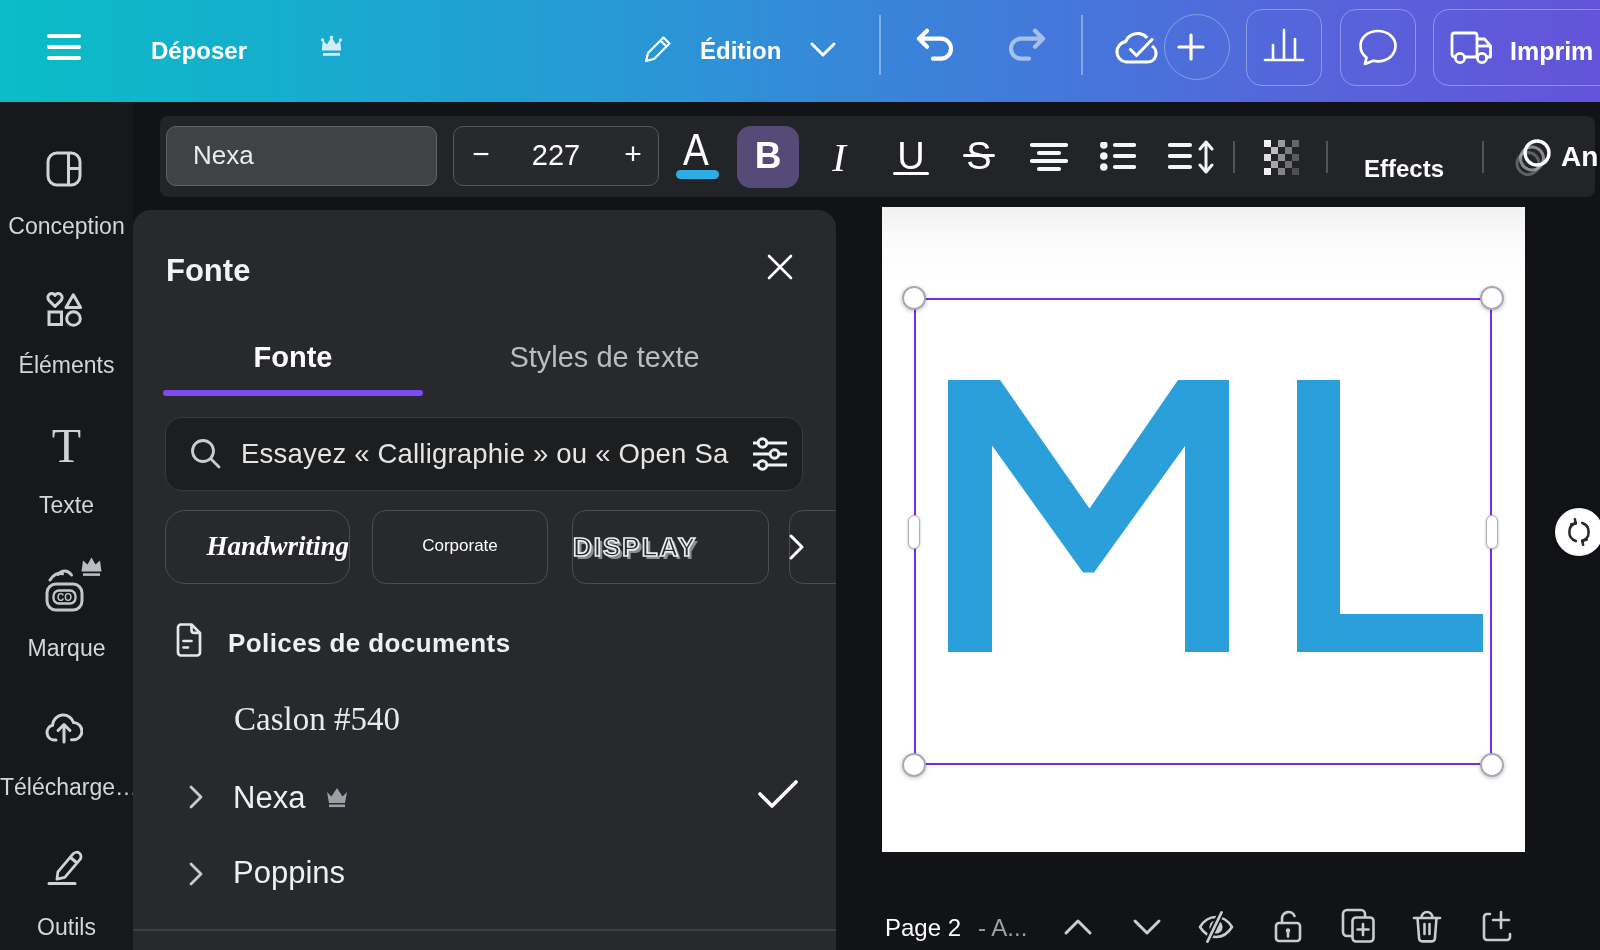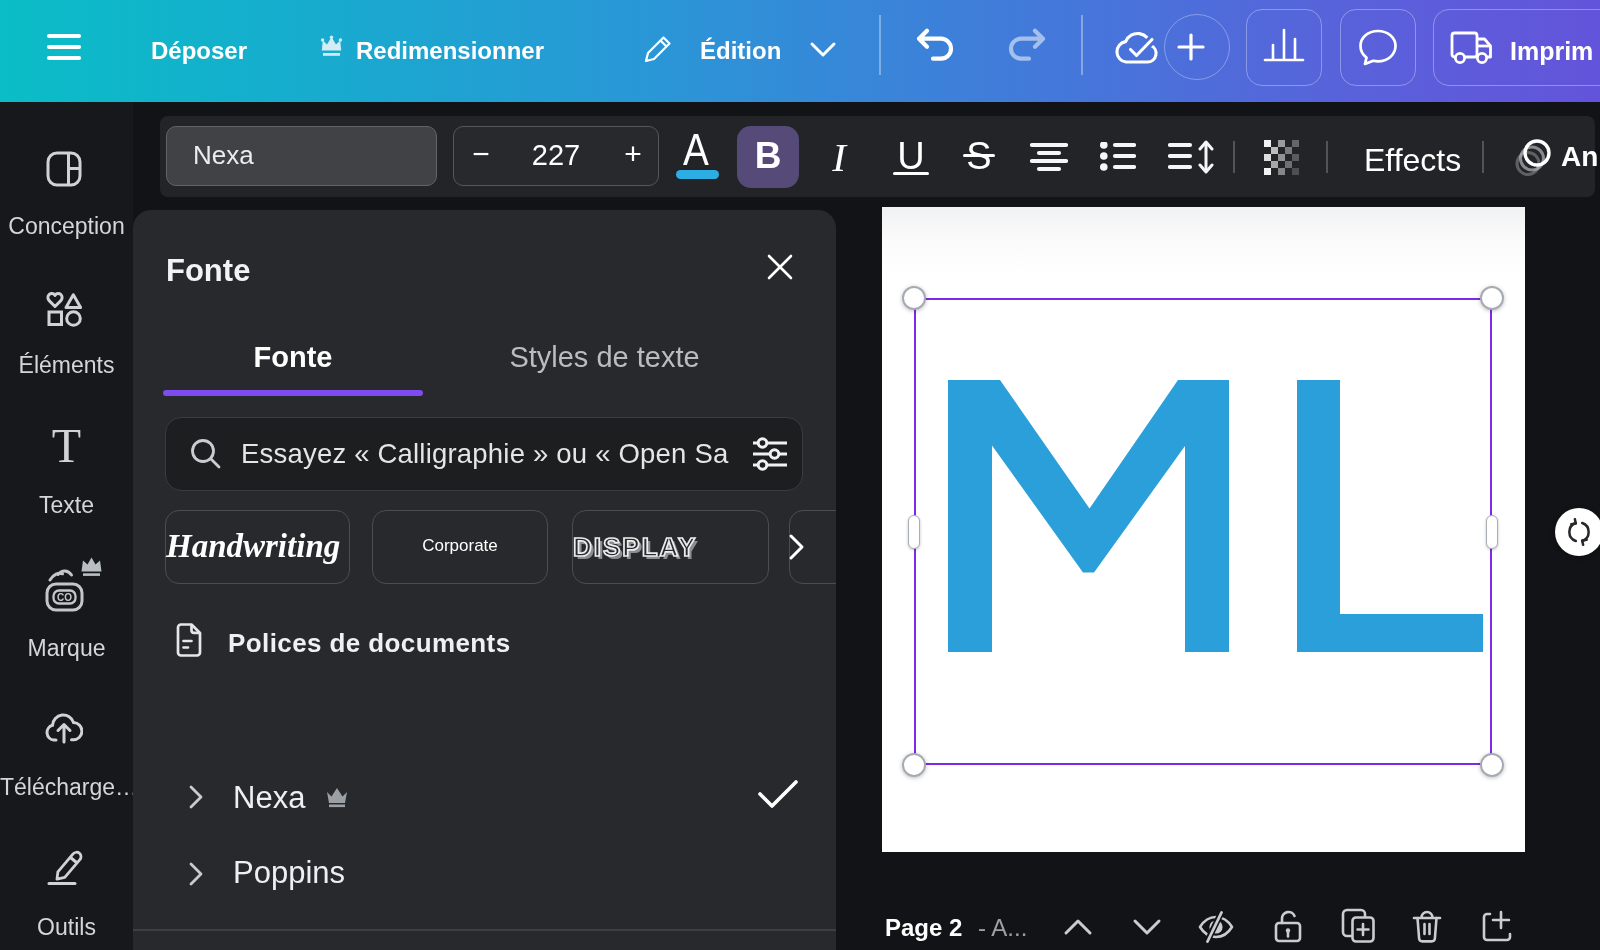--- a/index.html
+++ b/index.html
@@ -41,21 +41,20 @@
     <div class="tb-txt" style="left:151px">Déposer</div>
     <svg class="abs" style="left:320px;top:35px" width="23" height="24" viewBox="0 0 23 24">
       <g fill="#d3ecf6">
         <path d="M1.8 15.5 L2.8 5.5 L7 9.5 L11.5 2 L16 9.5 L20.2 5.5 L21.2 15.5 Z"></path>
         <circle cx="2.6" cy="5" r="1.7"></circle>
           <circle cx="11.5" cy="2.2" r="1.7"></circle>
           <circle cx="20.4" cy="5" r="1.7"></circle>
         <rect x="3" y="18" width="17" height="2.8"></rect>
       </g>
     </svg>
-    <div class="tb-txt" style="left:356px">Redimensionner</div>
     <svg class="abs" style="left:643px;top:32px" width="32" height="32" viewBox="0 0 32 32">
       <path d="M20.5 5.5 l6 6 L11 27 l-8 2 2-8 Z" stroke="#fff" stroke-width="2.2" fill="none" stroke-linejoin="round"></path>
       <path d="M17.5 8.5 l6 6" stroke="#fff" stroke-width="2.2"></path>
     </svg>
     <div class="tb-txt" style="left:700px">Édition</div>
     <svg class="abs" style="left:808px;top:40px" width="30" height="20" viewBox="0 0 30 20">
       <path d="M4 4 l11 11 L26 4" stroke="#fff" stroke-width="3" fill="none" stroke-linecap="round" stroke-linejoin="round"></path>
     </svg>
     <div class="abs" style="left:879px;top:15px;width:2px;height:60px;background:rgba(255,255,255,0.35)"></div>
 
@@ -179,21 +178,21 @@
           <rect x="14" y="14" width="7" height="7" opacity="0.5"></rect>
           <rect x="28" y="14" width="7" height="7" opacity="0.25"></rect>
         <rect x="7" y="21" width="7" height="7" opacity="0.6"></rect>
           <rect x="21" y="21" width="7" height="7" opacity="0.35"></rect>
         <rect x="0" y="28" width="7" height="7" opacity="0.95"></rect>
           <rect x="14" y="28" width="7" height="7" opacity="0.45"></rect>
           <rect x="28" y="28" width="7" height="7" opacity="0.2"></rect>
       </g>
     </svg>
     <div class="abs" style="left:1166px;top:25px;width:2px;height:32px;background:#515458"></div>
-    <div class="abs" style="left:1204px;top:4px;height:81px;line-height:81px;color:#fff;font-size:32px;font-weight:400">Effects</div>
+    <div class="abs" style="left:1204px;top:12px;height:81px;line-height:81px;color:#fff;font-size:24px;font-weight:700">Effects</div>
     <div class="abs" style="left:1322px;top:25px;width:2px;height:32px;background:#515458"></div>
 
     <svg class="abs" style="left:1352px;top:20px" width="44" height="44" viewBox="0 0 44 44">
       <circle cx="16" cy="27.5" r="11" stroke="#85888c" stroke-width="3" fill="none" opacity="0.6"></circle>
       <circle cx="20" cy="22.5" r="11.5" stroke="#b4b7ba" stroke-width="3" fill="none" opacity="0.7"></circle>
       <circle cx="25" cy="17" r="12" stroke="#fff" stroke-width="3.4" fill="none"></circle>
     </svg>
     <div class="abs" style="left:1401px;top:0;height:81px;line-height:81px;color:#fff;font-size:28px;font-weight:700;width:36px;overflow:hidden">Ani</div>
   </div>
 
@@ -269,37 +268,38 @@
           <line x1="2" y1="18" x2="36" y2="18"></line>
           <line x1="2" y1="29" x2="36" y2="29"></line>
       </g>
       <g fill="#1d1e20" stroke="#f0f1f3" stroke-width="3">
         <circle cx="11.5" cy="7" r="4.3"></circle>
           <circle cx="23.5" cy="18" r="4.3"></circle>
           <circle cx="11.5" cy="29" r="4.3"></circle>
       </g>
     </svg>
 
-    <div class="abs" style="left:32px;top:300px;width:185px;height:74px;border:1.5px solid #4b4d50;border-radius:14px;text-align:left;color:#fff;font-family:'Liberation Serif',serif;font-style:italic;font-weight:700;font-size:33px;line-height:70px">Handwriting</div>
+    <div class="abs" style="left:32px;top:300px;width:185px;height:74px;border:1.5px solid #4b4d50;border-radius:20px;text-align:right;color:#fff;font-family:'Liberation Serif',serif;font-style:italic;font-weight:700;font-size:27px;line-height:70px">Handwriting</div>
     <div class="abs" style="left:239px;top:300px;width:176px;height:74px;border:1.5px solid #4b4d50;border-radius:14px;text-align:center;color:#fff;font-size:17px;line-height:70px">Corporate</div>
     <div class="abs" style="left:439px;top:300px;width:197px;height:74px;border:1.5px solid #4b4d50;border-radius:14px;text-align:left;color:#28292c;font-size:26px;line-height:72px;font-weight:700;letter-spacing:2px;-webkit-text-stroke:1.7px #eceded;text-shadow:3px 3px 0 rgba(150,152,158,0.9)">DISPLAY</div>
     <div class="abs" style="left:656px;top:300px;width:60px;height:74px;border:1.5px solid #4b4d50;border-radius:14px"></div>
     <svg class="abs" style="left:653px;top:322px" width="22" height="30" viewBox="0 0 22 30">
       <path d="M5 4 l11 11 L5 26" stroke="#fff" stroke-width="3" fill="none" stroke-linecap="round" stroke-linejoin="round"></path>
     </svg>
 
     <svg class="abs" style="left:42px;top:412px" width="28" height="36" viewBox="0 0 28 36">
       <g stroke="#e4e6e8" stroke-width="2.7" fill="none" stroke-linejoin="round">
         <path d="M16.5 2.5 H 6 A 3 3 0 0 0 3 5.5 V 30.5 A 3 3 0 0 0 6 33.5 H 22 A 3 3 0 0 0 25 30.5 V 11 Z"></path>
         <path d="M16.5 2.5 V 8.2 A 2.6 2.6 0 0 0 19.1 10.8 H 25"></path>
         <path d="M8.5 19 H 16.5 M8.5 25.5 H 13" stroke-linecap="round"></path>
       </g>
     </svg>
     <div class="abs" style="left:95px;top:418px;color:#eef0f2;font-size:26px;font-weight:700;letter-spacing:0.4px">Polices de documents</div>
 
+    <div class="abs" style="left:101px;top:491px;color:#e8eaec;font-family:'Liberation Serif',serif;font-size:33px">Caslon #540</div>
 
     <svg class="abs" style="left:55px;top:574px" width="16" height="26" viewBox="0 0 16 26">
       <path d="M3 3 l10 10 L3 23" stroke="#c8ccd0" stroke-width="2.8" fill="none" stroke-linecap="round" stroke-linejoin="round"></path>
     </svg>
     <div class="abs" style="left:100px;top:570px;color:#edeff1;font-size:31px">Nexa</div>
     <svg class="abs" style="left:192px;top:576px" width="24" height="22" viewBox="0 0 24 22">
       <path d="M2 6 l4.5 4.5 L12 2 l5.5 8.5 L22 6 l-2 11 H4 Z" fill="#9aa0a6"></path>
       <rect x="4" y="18.5" width="16" height="2.6" fill="#9aa0a6"></rect>
     </svg>
     <svg class="abs" style="left:624px;top:568px" width="42" height="32" viewBox="0 0 42 32">
@@ -334,21 +334,21 @@
   <div class="abs" style="left:1555px;top:508px;width:48px;height:48px;background:#fff;border-radius:50%;box-shadow:0 1px 5px rgba(0,0,0,0.35)"></div>
   <svg class="abs" style="left:1565px;top:518px" width="28" height="28" viewBox="0 0 28 28">
     <g stroke="#26282b" stroke-width="2.5" fill="none" stroke-linecap="round" stroke-linejoin="round">
       <path d="M10.8 23 A 9.5 9.5 0 0 1 10.8 5"></path>
       <path d="M10.8 5.6 L9.9 1.2 M10.8 5.6 L6.3 6.3"></path>
       <path d="M17.2 5 A 9.5 9.5 0 0 1 17.2 23"></path>
       <path d="M17.2 22.4 L18.1 26.8 M17.2 22.4 L21.7 21.7"></path>
     </g>
   </svg>
 
-  <div class="abs" style="left:885px;top:914px;color:#fff;font-size:24px;font-weight:700">Page 2</div>
+  <div class="abs" style="left:885px;top:914px;color:#fff;font-size:24px;font-weight:400">Page 2</div>
   <div class="abs" style="left:978px;top:914px;color:#9ba0a6;font-size:24px;font-weight:500">- A...</div>
   <svg class="abs" style="left:1062px;top:917px" width="32" height="20" viewBox="0 0 32 20">
     <path d="M4 16 L16 4 L28 16" stroke="#c9ccd0" stroke-width="3" fill="none" stroke-linecap="round" stroke-linejoin="round"></path>
   </svg>
   <svg class="abs" style="left:1131px;top:917px" width="32" height="20" viewBox="0 0 32 20">
     <path d="M4 4 L16 16 L28 4" stroke="#c9ccd0" stroke-width="3" fill="none" stroke-linecap="round" stroke-linejoin="round"></path>
   </svg>
   <svg class="abs" style="left:1196px;top:911px" width="40" height="32" viewBox="0 0 40 32">
     <defs>
         <mask id="eym">

